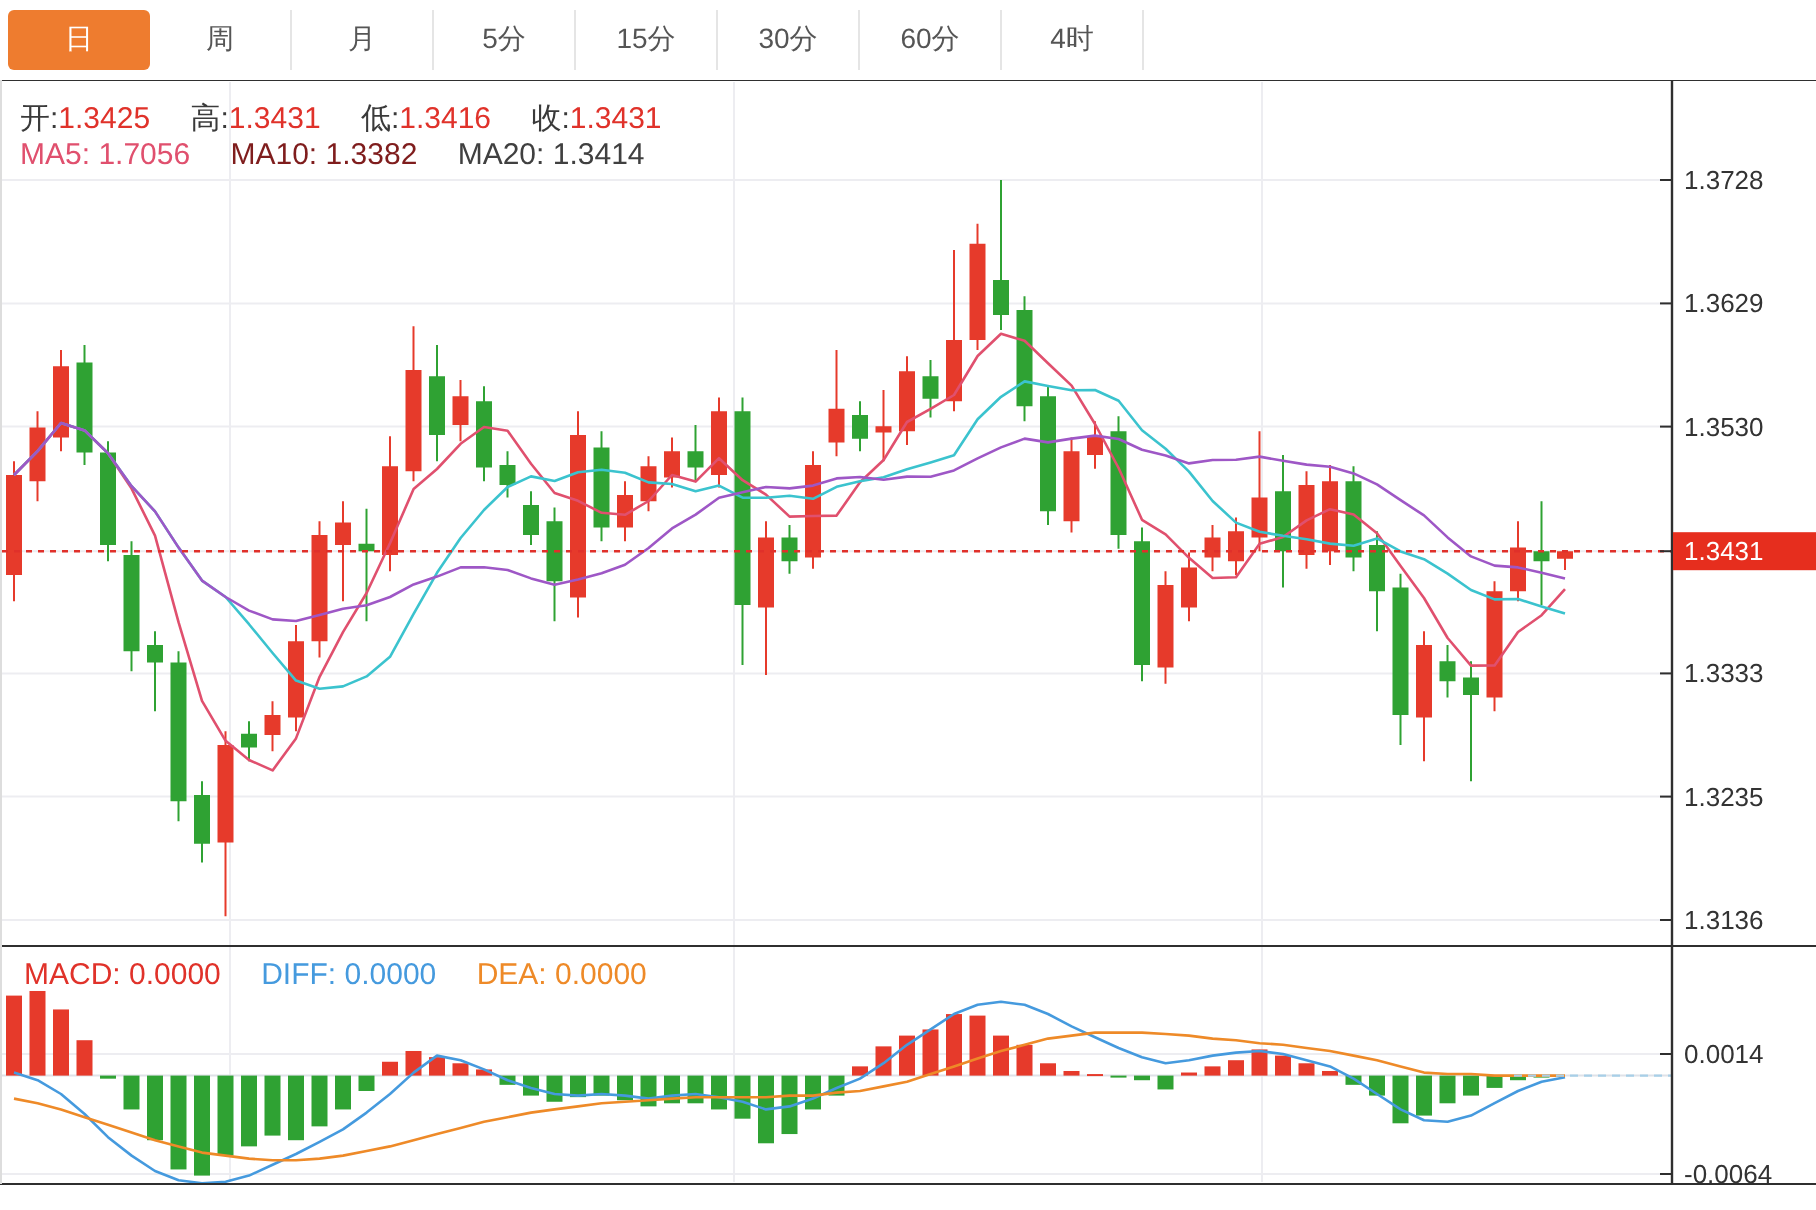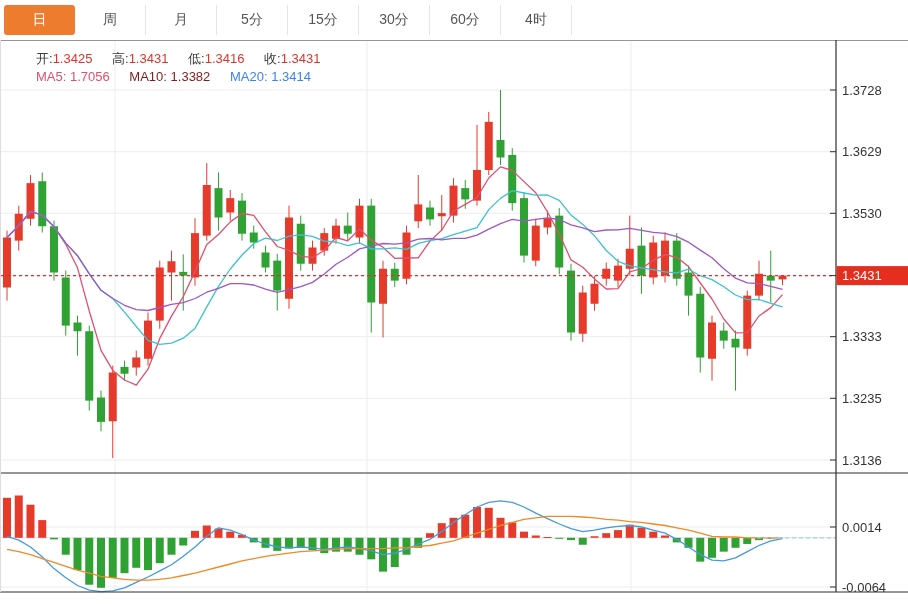--- a/index.html
+++ b/index.html
@@ -4,25 +4,25 @@
 <style>
   html,body{margin:0;padding:0;background:#fff;}
   .wrap{position:relative;width:908px;height:605px;background:#fff;overflow:hidden;
         font-family:"Liberation Sans",sans-serif;}
   #tab-bar{position:absolute;left:0;top:0;width:908px;height:40px;display:flex;
            align-items:center;padding-left:4px;box-sizing:border-box;background:#fff;z-index:3;}
   .tab{flex:0 0 71px;height:30px;display:flex;align-items:center;justify-content:center;
        font-size:14px;color:#555;border-right:1px solid #e5e5e5;cursor:pointer;box-sizing:border-box;}
   .tab.active{background:#ee7c2f;color:#fff;border-radius:3px;border-right:none;}
   #cv{position:absolute;left:0;top:0;z-index:1;}
-  .legend{position:absolute;z-index:2;font-size:13px;white-space:nowrap;margin-left:26px;}
+  .legend{position:absolute;z-index:2;font-size:15px;white-space:nowrap;}
   .legend .item{margin-right:16px;}
   .lab{color:#3a3a3a;}
   .c-red{color:#e0322a;} .c-rose{color:#e0506e;} .c-cyan{color:#7f1d1d;}
-  .c-purple{color:#3b82f6;} .c-blue{color:#459ade;} .c-orange{color:#ee8a28;}
+  .c-purple{color:#404040;} .c-blue{color:#459ade;} .c-orange{color:#ee8a28;}
 </style>
 </head>
 <body>
 
 <div class="wrap">
 
   <div id="tab-bar">
       <div class="tab active">日</div>
       <div class="tab">周</div>
       <div class="tab">月</div>
@@ -300,14 +300,19 @@
     <span class="item"><span class="lab">低:</span><span class="c-red">1.3416</span></span>
     <span class="item"><span class="lab">收:</span><span class="c-red">1.3431</span></span>
   </div>
 
   <div class="legend" style="left:10px;top:69px;">
     <span class="item c-rose"><span>MA5:</span> <span>1.7056</span></span>
     <span class="item c-cyan"><span>MA10:</span> <span>1.3382</span></span>
     <span class="item c-purple"><span>MA20:</span> <span>1.3414</span></span>
   </div>
 
+  <div class="legend" style="left:12px;top:479px;">
+    <span class="item c-red"><span>MACD:</span> <span>0.0000</span></span>
+    <span class="item c-blue"><span>DIFF:</span> <span>0.0000</span></span>
+    <span class="item c-orange"><span>DEA:</span> <span>0.0000</span></span>
+  </div>
 
 </div>
 
 </body></html>

